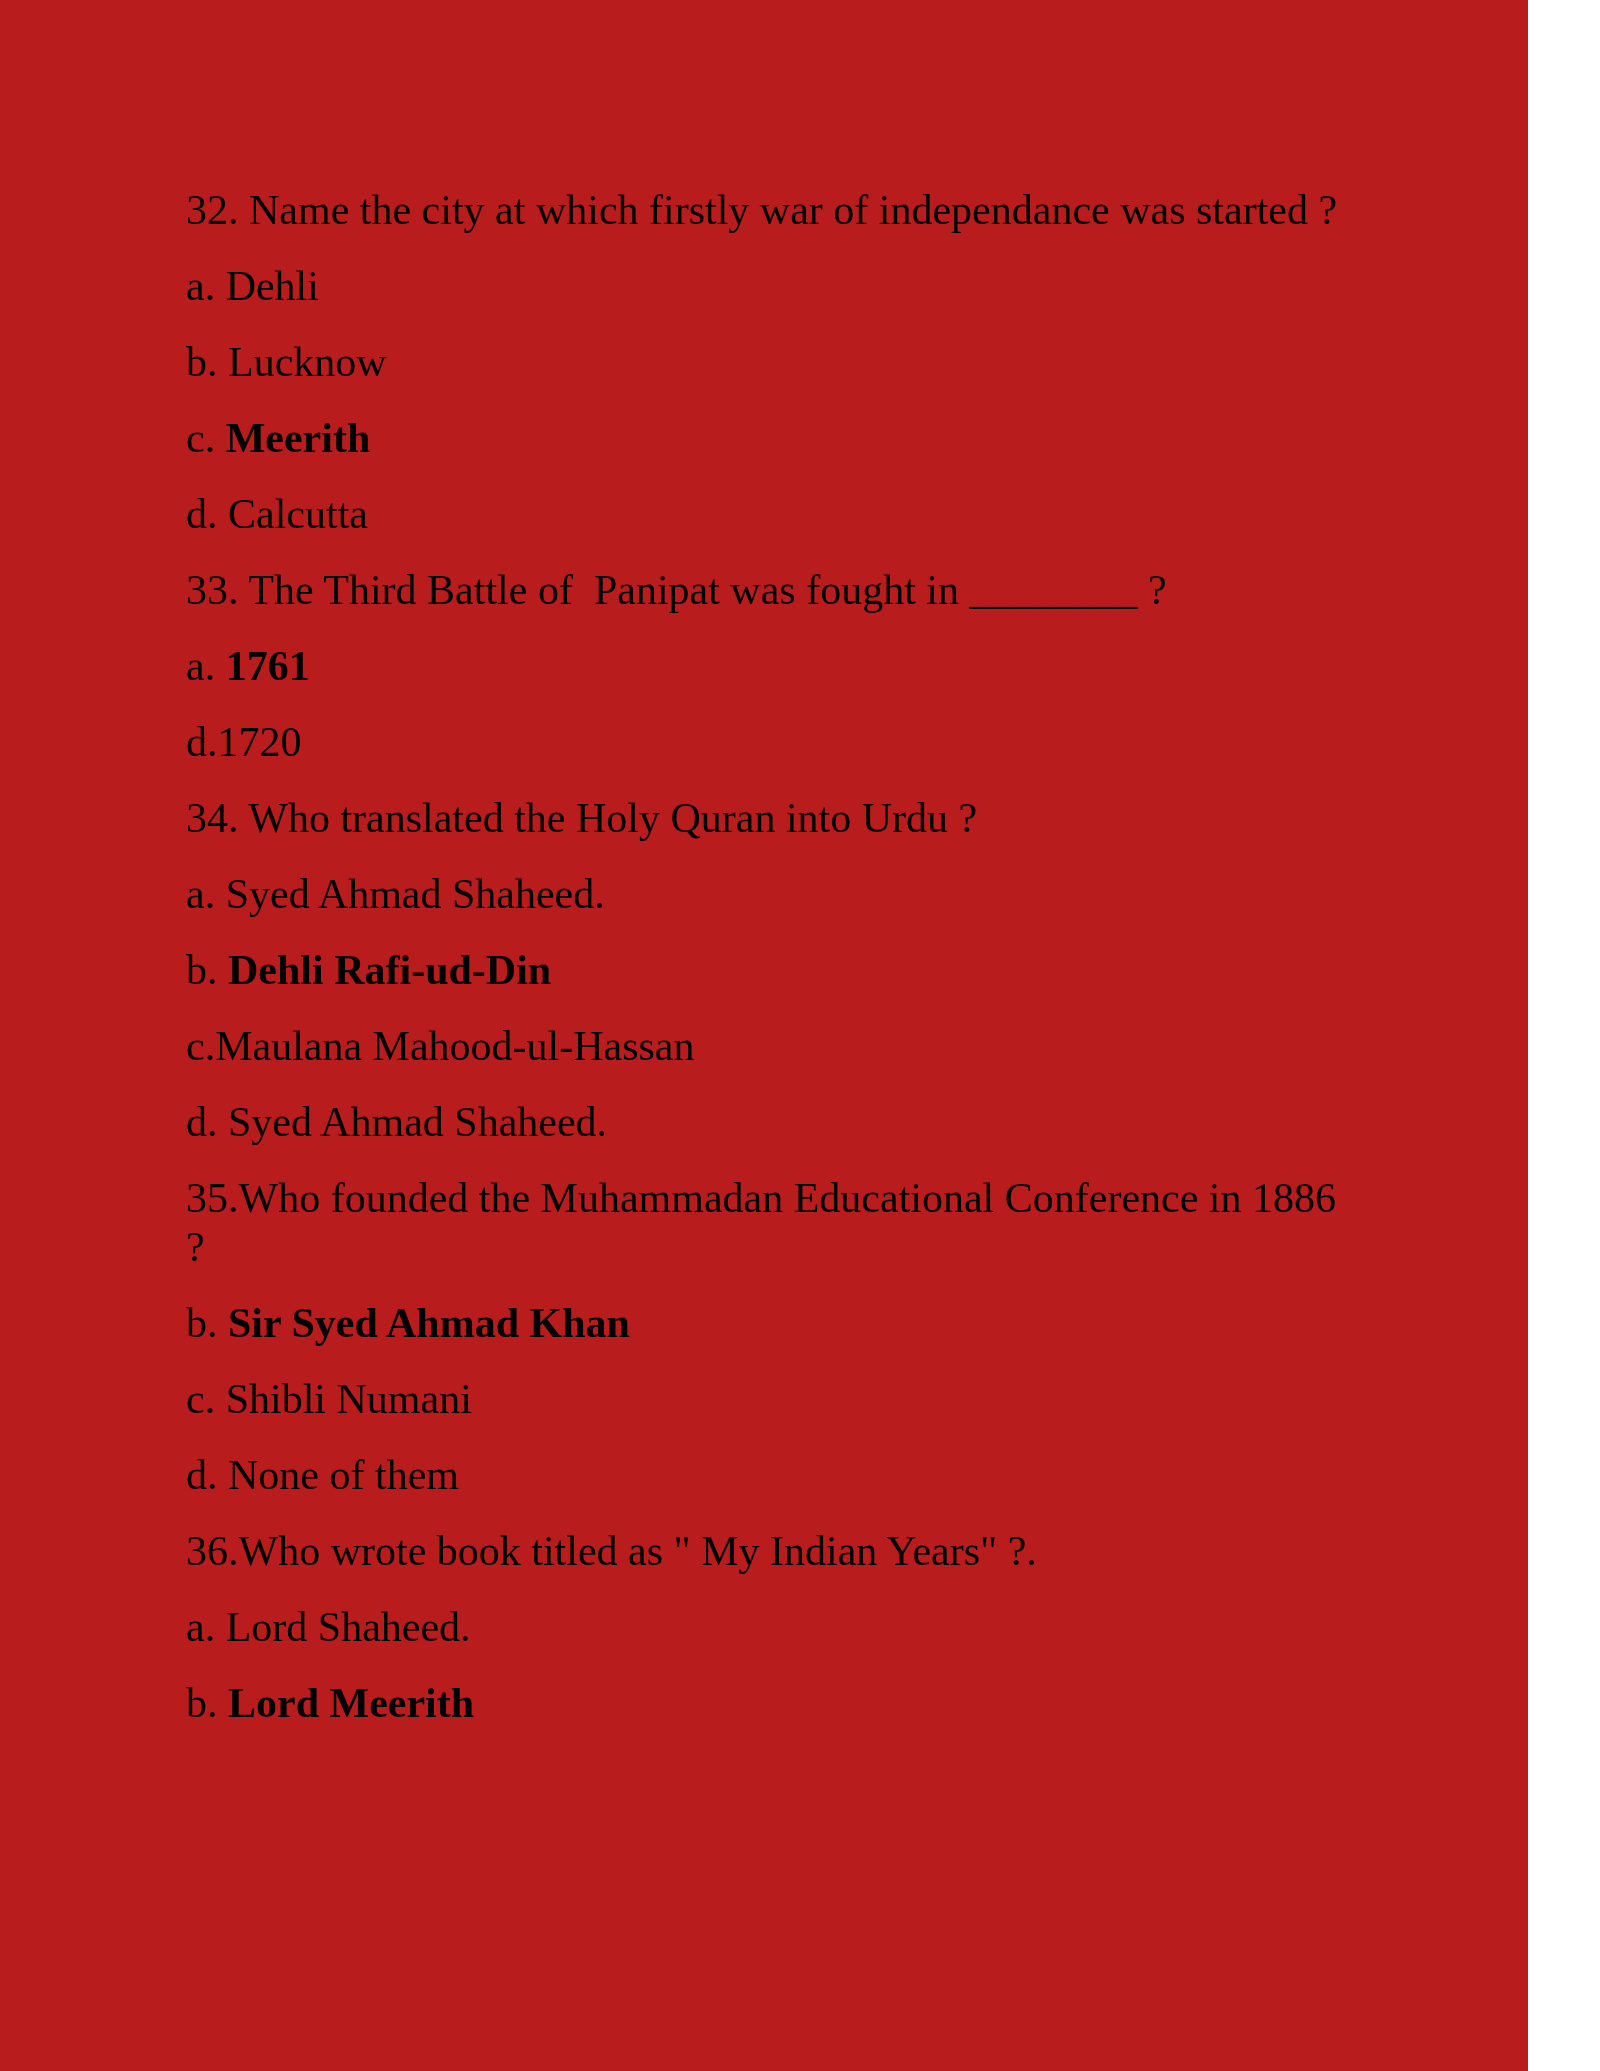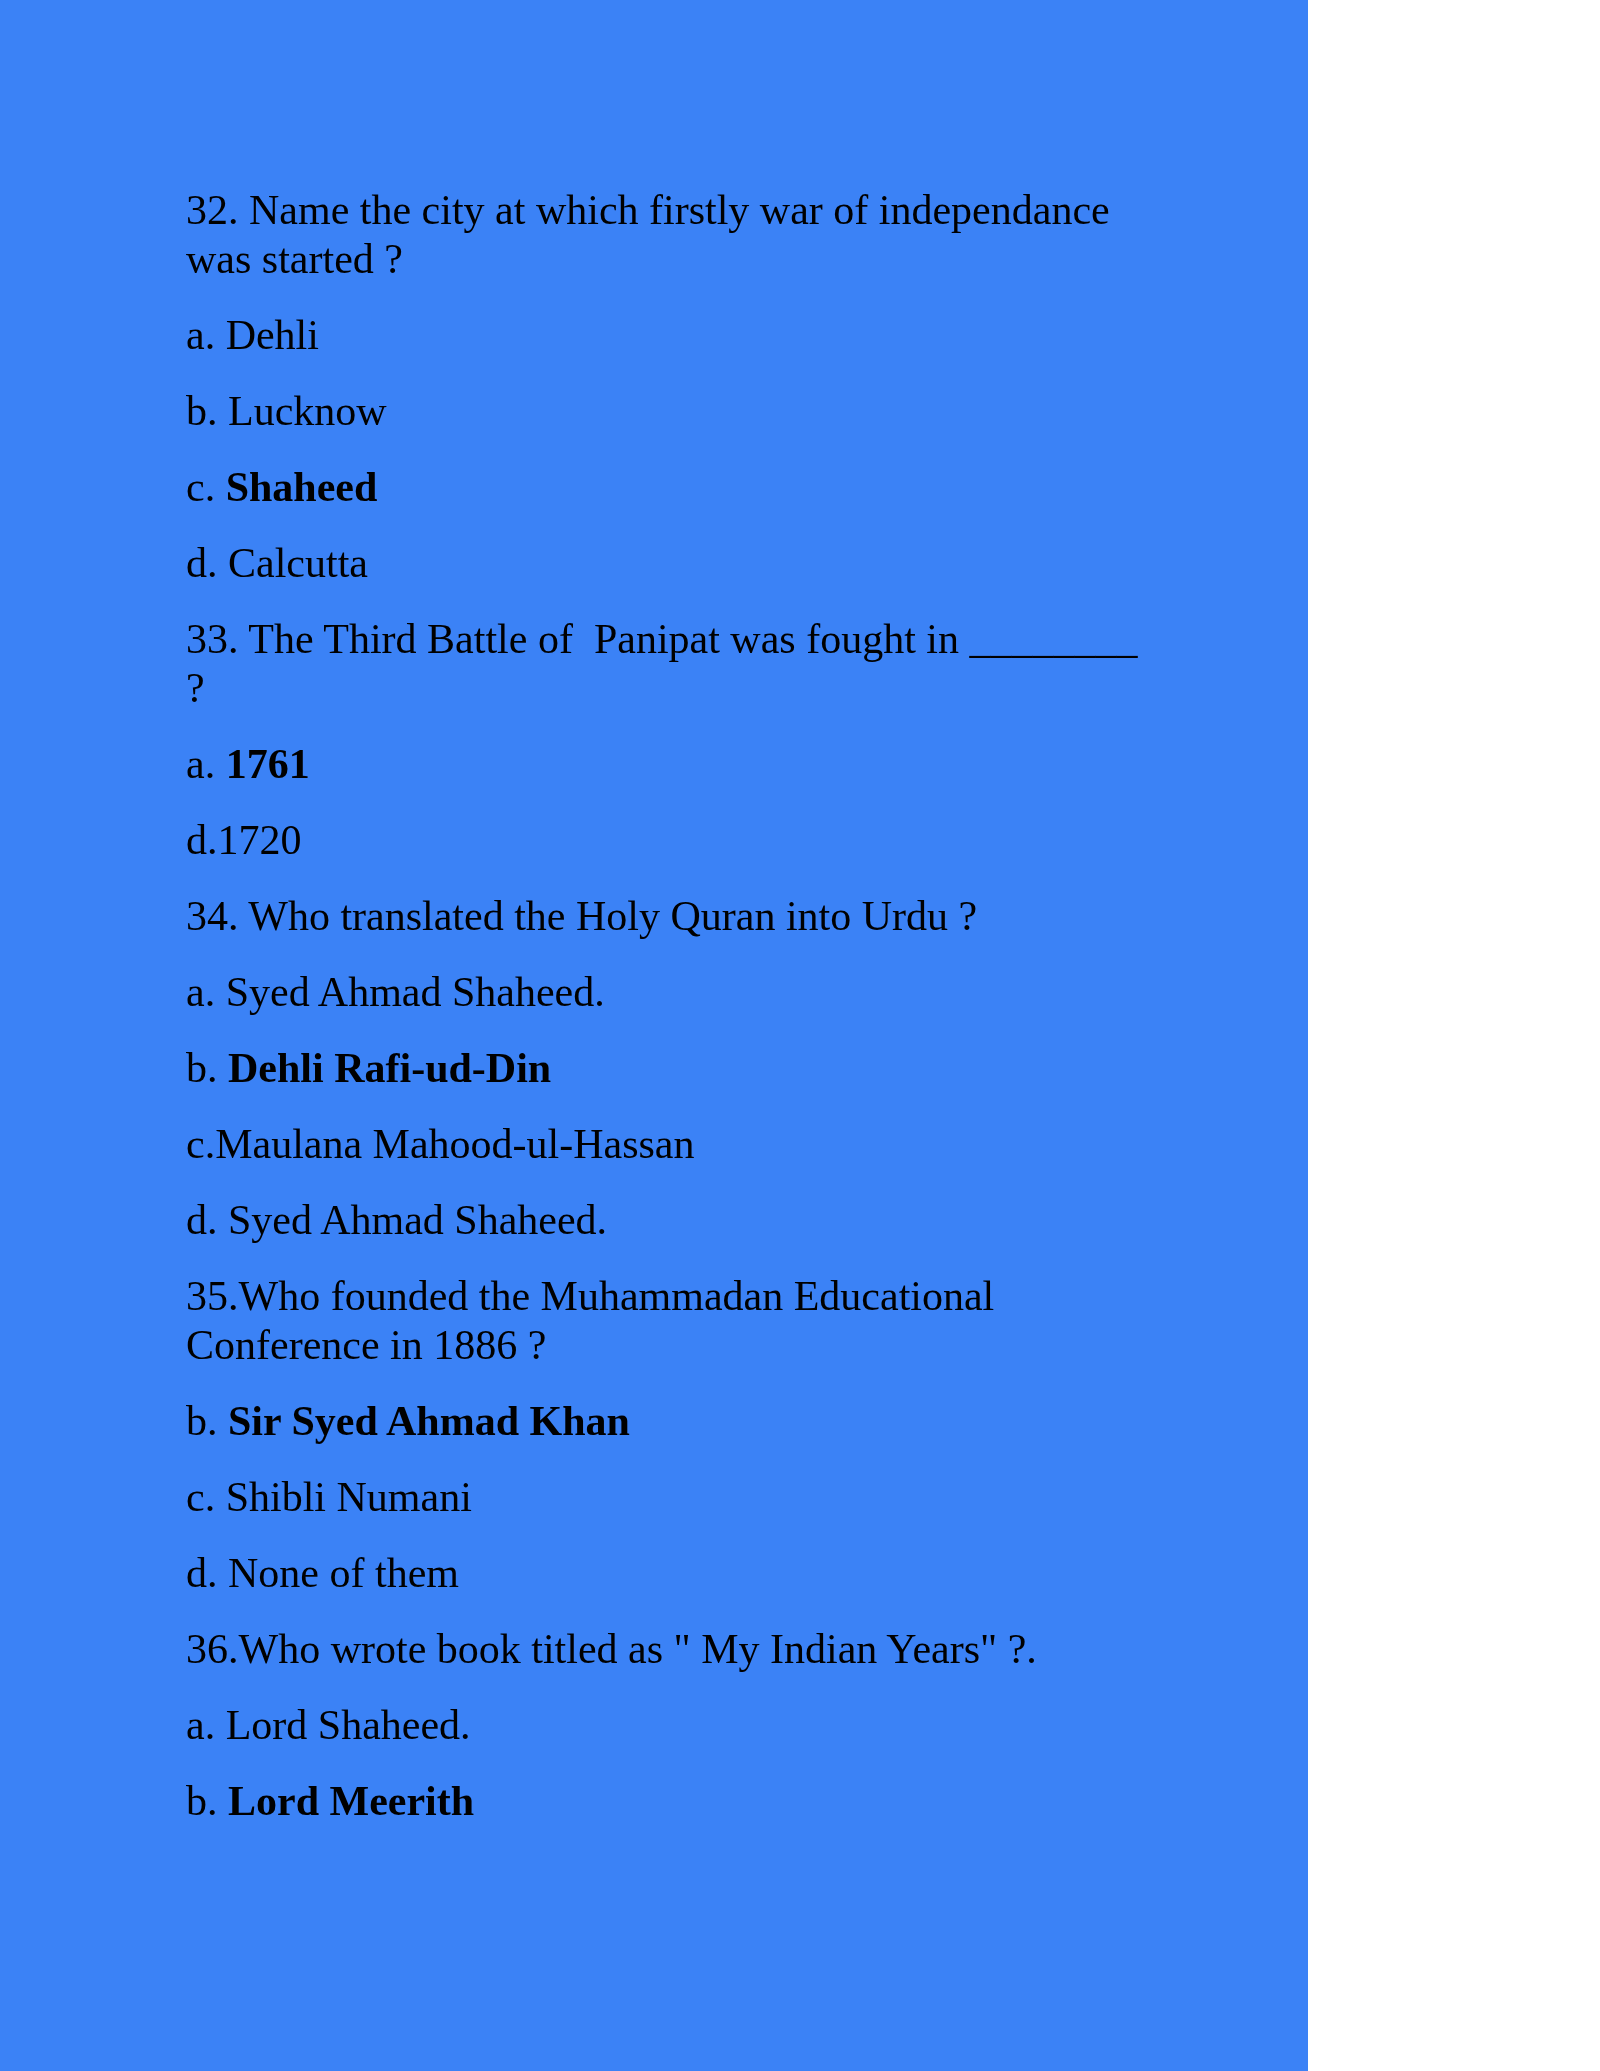--- a/index.html
+++ b/index.html
@@ -9,44 +9,44 @@
   }
   body {
     width: 1600px;
     height: 2071px;
     font-family: "Liberation Serif", "DejaVu Serif", serif;
     color: #000000;
     overflow: hidden;
   }
   .page {
     box-sizing: border-box;
-    width: 1308px;
+    width: 1528px;
     height: 2071px;
     padding: 186px 170px 0 186px;
-    background: #3b82f6;
+    background: #b91c1c;
   }
   .line {
     margin: 0 0 27px 0;
     font-size: 42px;
     line-height: 49px;
     color: #000000;
     white-space: pre-wrap; 
   }
   .line b {
     font-weight: bold;
   }
 </style>
 </head>
 <body>
 
 <div class="page">
   <p class="line"><span>32. Name the city at which firstly war of independance was started ?</span><b></b></p>
   <p class="line"><span>a. Dehli</span><b></b></p>
   <p class="line"><span>b. Lucknow</span><b></b></p>
-  <p class="line"><span>c. </span><b>Shaheed</b></p>
+  <p class="line"><span>c. </span><b>Meerith</b></p>
   <p class="line"><span>d. Calcutta</span><b></b></p>
   <p class="line"><span>33. The Third Battle of  Panipat was fought in ________ ?</span><b></b></p>
   <p class="line"><span>a. </span><b>1761</b></p>
   <p class="line"><span>d.1720</span><b></b></p>
   <p class="line"><span>34. Who translated the Holy Quran into Urdu ?</span><b></b></p>
   <p class="line"><span>a. Syed Ahmad Shaheed.</span><b></b></p>
   <p class="line"><span>b. </span><b>Dehli Rafi-ud-Din</b></p>
   <p class="line"><span>c.Maulana Mahood-ul-Hassan</span><b></b></p>
   <p class="line"><span>d. Syed Ahmad Shaheed.</span><b></b></p>
   <p class="line"><span>35.Who founded the Muhammadan Educational Conference in 1886 ?</span><b></b></p>

